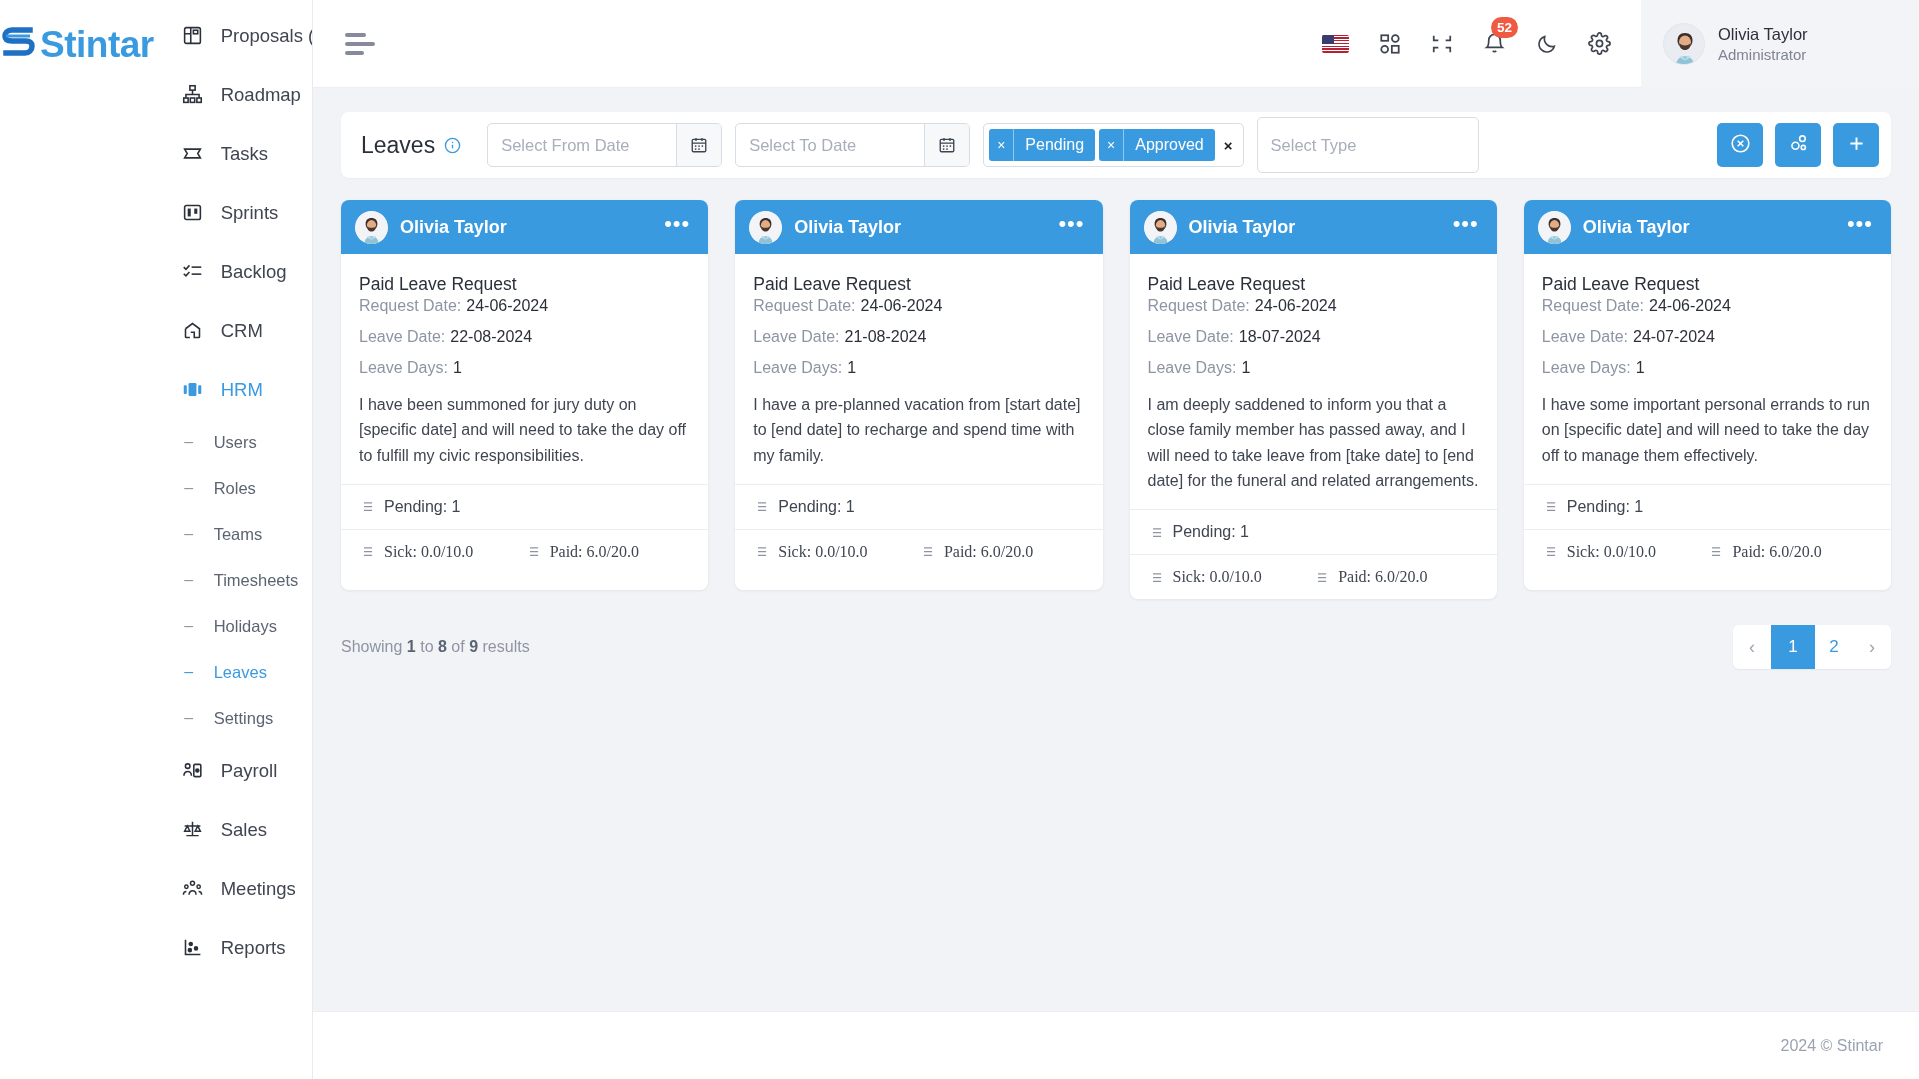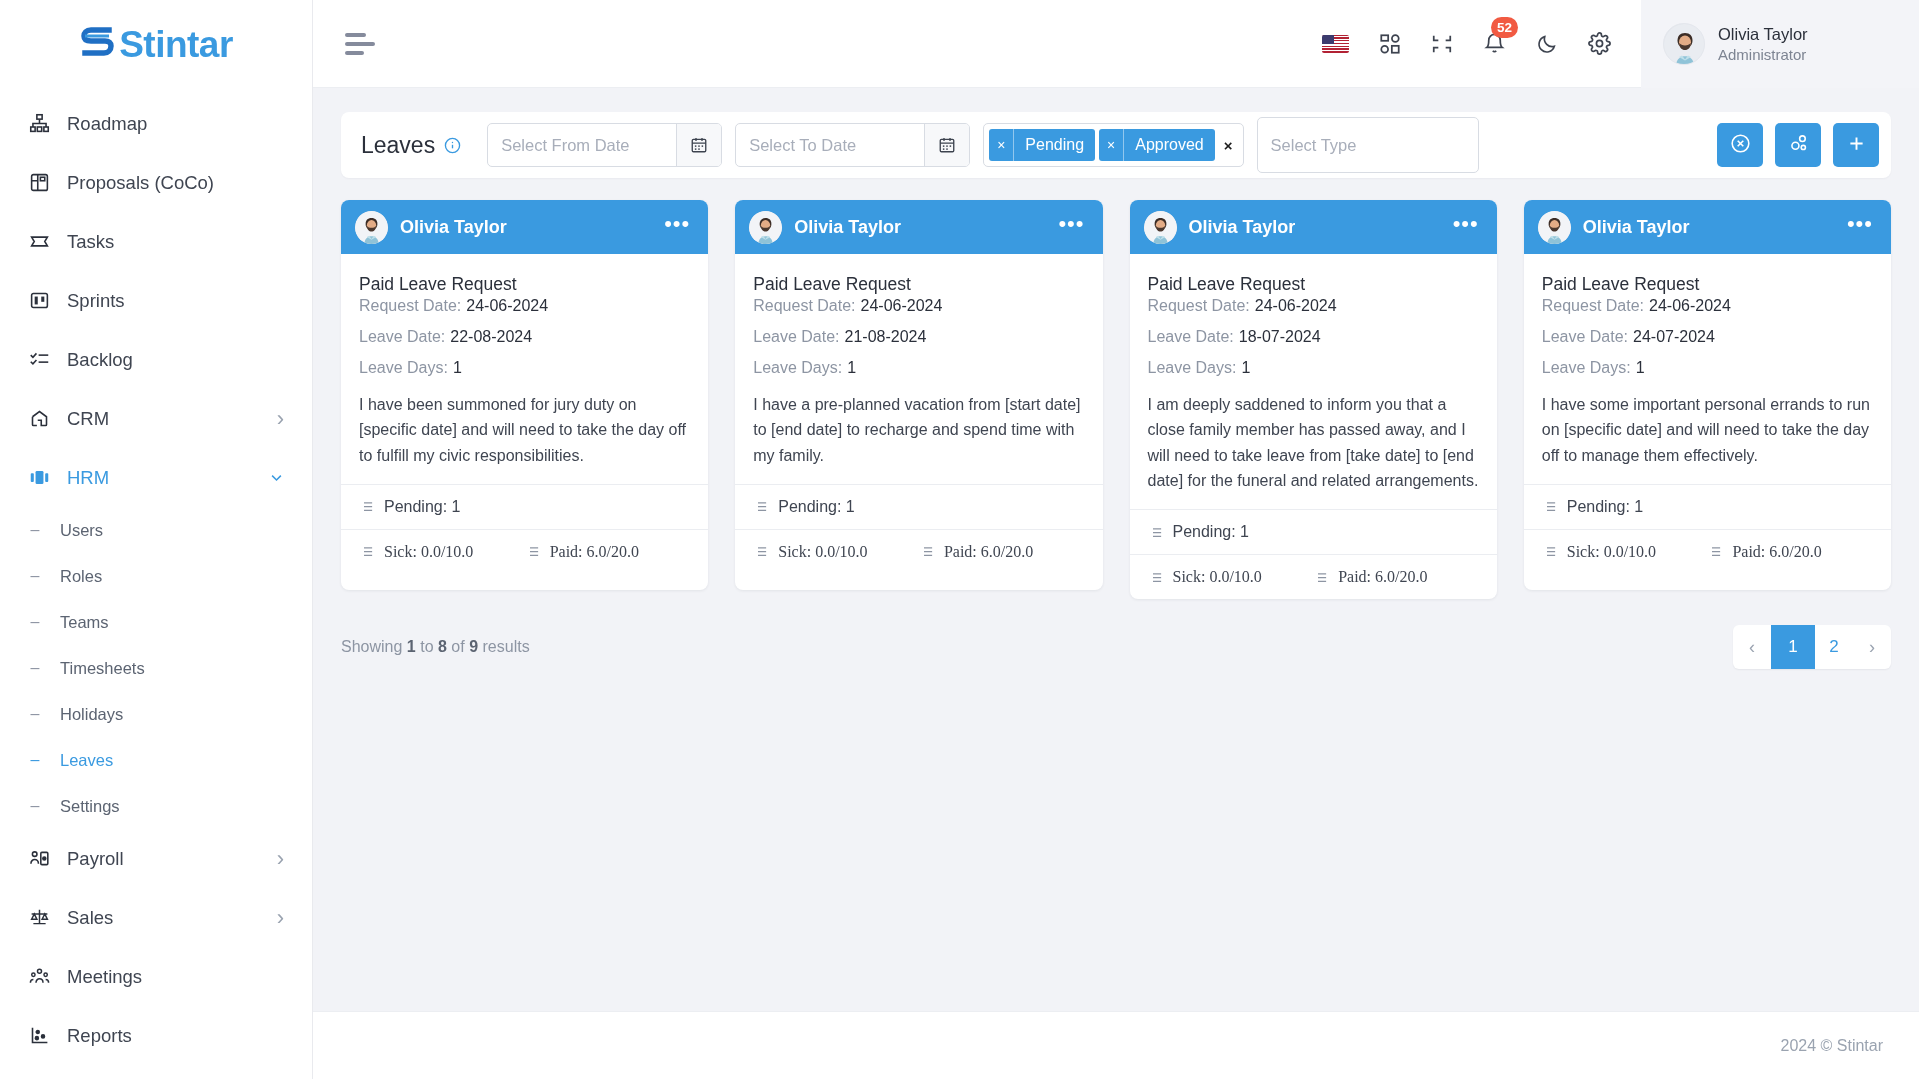--- a/index.html
+++ b/index.html
@@ -10,21 +10,21 @@
     overflow: hidden;
   }
   .app { display: flex; width: 1919px; height: 1079px; }
 
   
   .sidebar {
     width: 313px; height: 1079px;
     background: #ffffff;
     border-right: 1px solid #e9eaee;
     flex: 0 0 313px;
-    display: flex; flex-direction: column;
+    display: flex; flex-direction: row;
     overflow: hidden;
   }
   .logo-wrap {
     height: 88px; display: flex; align-items: center; justify-content: center;
   }
   .logo { display: flex; align-items: center; }
   .logo-mark { margin-right: 2px; }
   .logo-text {
     font-size: 37px; font-weight: 700; color: #3a9ae0;
     letter-spacing: -0.5px; line-height: 1;
@@ -231,39 +231,39 @@
         </span>
         <span class="logo-text">Stintar</span>
       </div>
     </div>
 
     <nav class="nav">
 
       <div class="nav-item">
         <span class="nav-icon">
           <svg width="21" height="21" viewBox="0 0 24 24" fill="none" stroke="currentColor" stroke-width="1.8">
+            <rect x="3" y="3" width="18" height="18" rx="2"></rect>
+              <path d="M3 10h7M10 3v18"></path>
+              <rect x="13" y="6" width="5" height="4"></rect>
+          </svg>
+        </span>
+        <span class="nav-label">Proposals (CoCo)</span>
+      </div>
+
+      <div class="nav-item">
+        <span class="nav-icon">
+          <svg width="21" height="21" viewBox="0 0 24 24" fill="none" stroke="currentColor" stroke-width="1.8">
             <rect x="9" y="2" width="6" height="5"></rect>
               <rect x="2" y="16" width="5" height="5"></rect>
               <rect x="9.5" y="16" width="5" height="5"></rect>
               <rect x="17" y="16" width="5" height="5"></rect>
               <path d="M12 7v5M4.5 16v-4h15v4"></path>
           </svg>
         </span>
         <span class="nav-label">Roadmap</span>
-      </div>
-
-      <div class="nav-item">
-        <span class="nav-icon">
-          <svg width="21" height="21" viewBox="0 0 24 24" fill="none" stroke="currentColor" stroke-width="1.8">
-            <rect x="3" y="3" width="18" height="18" rx="2"></rect>
-              <path d="M3 10h7M10 3v18"></path>
-              <rect x="13" y="6" width="5" height="4"></rect>
-          </svg>
-        </span>
-        <span class="nav-label">Proposals (CoCo)</span>
       </div>
 
       <div class="nav-item">
         <span class="nav-icon">
           <svg width="21" height="21" viewBox="0 0 24 24" fill="none" stroke="currentColor" stroke-width="1.8">
             <path d="M3 7l3 5-3 5h18l-3-5 3-5z"></path>
           </svg>
         </span>
         <span class="nav-label">Tasks</span>
       </div>

